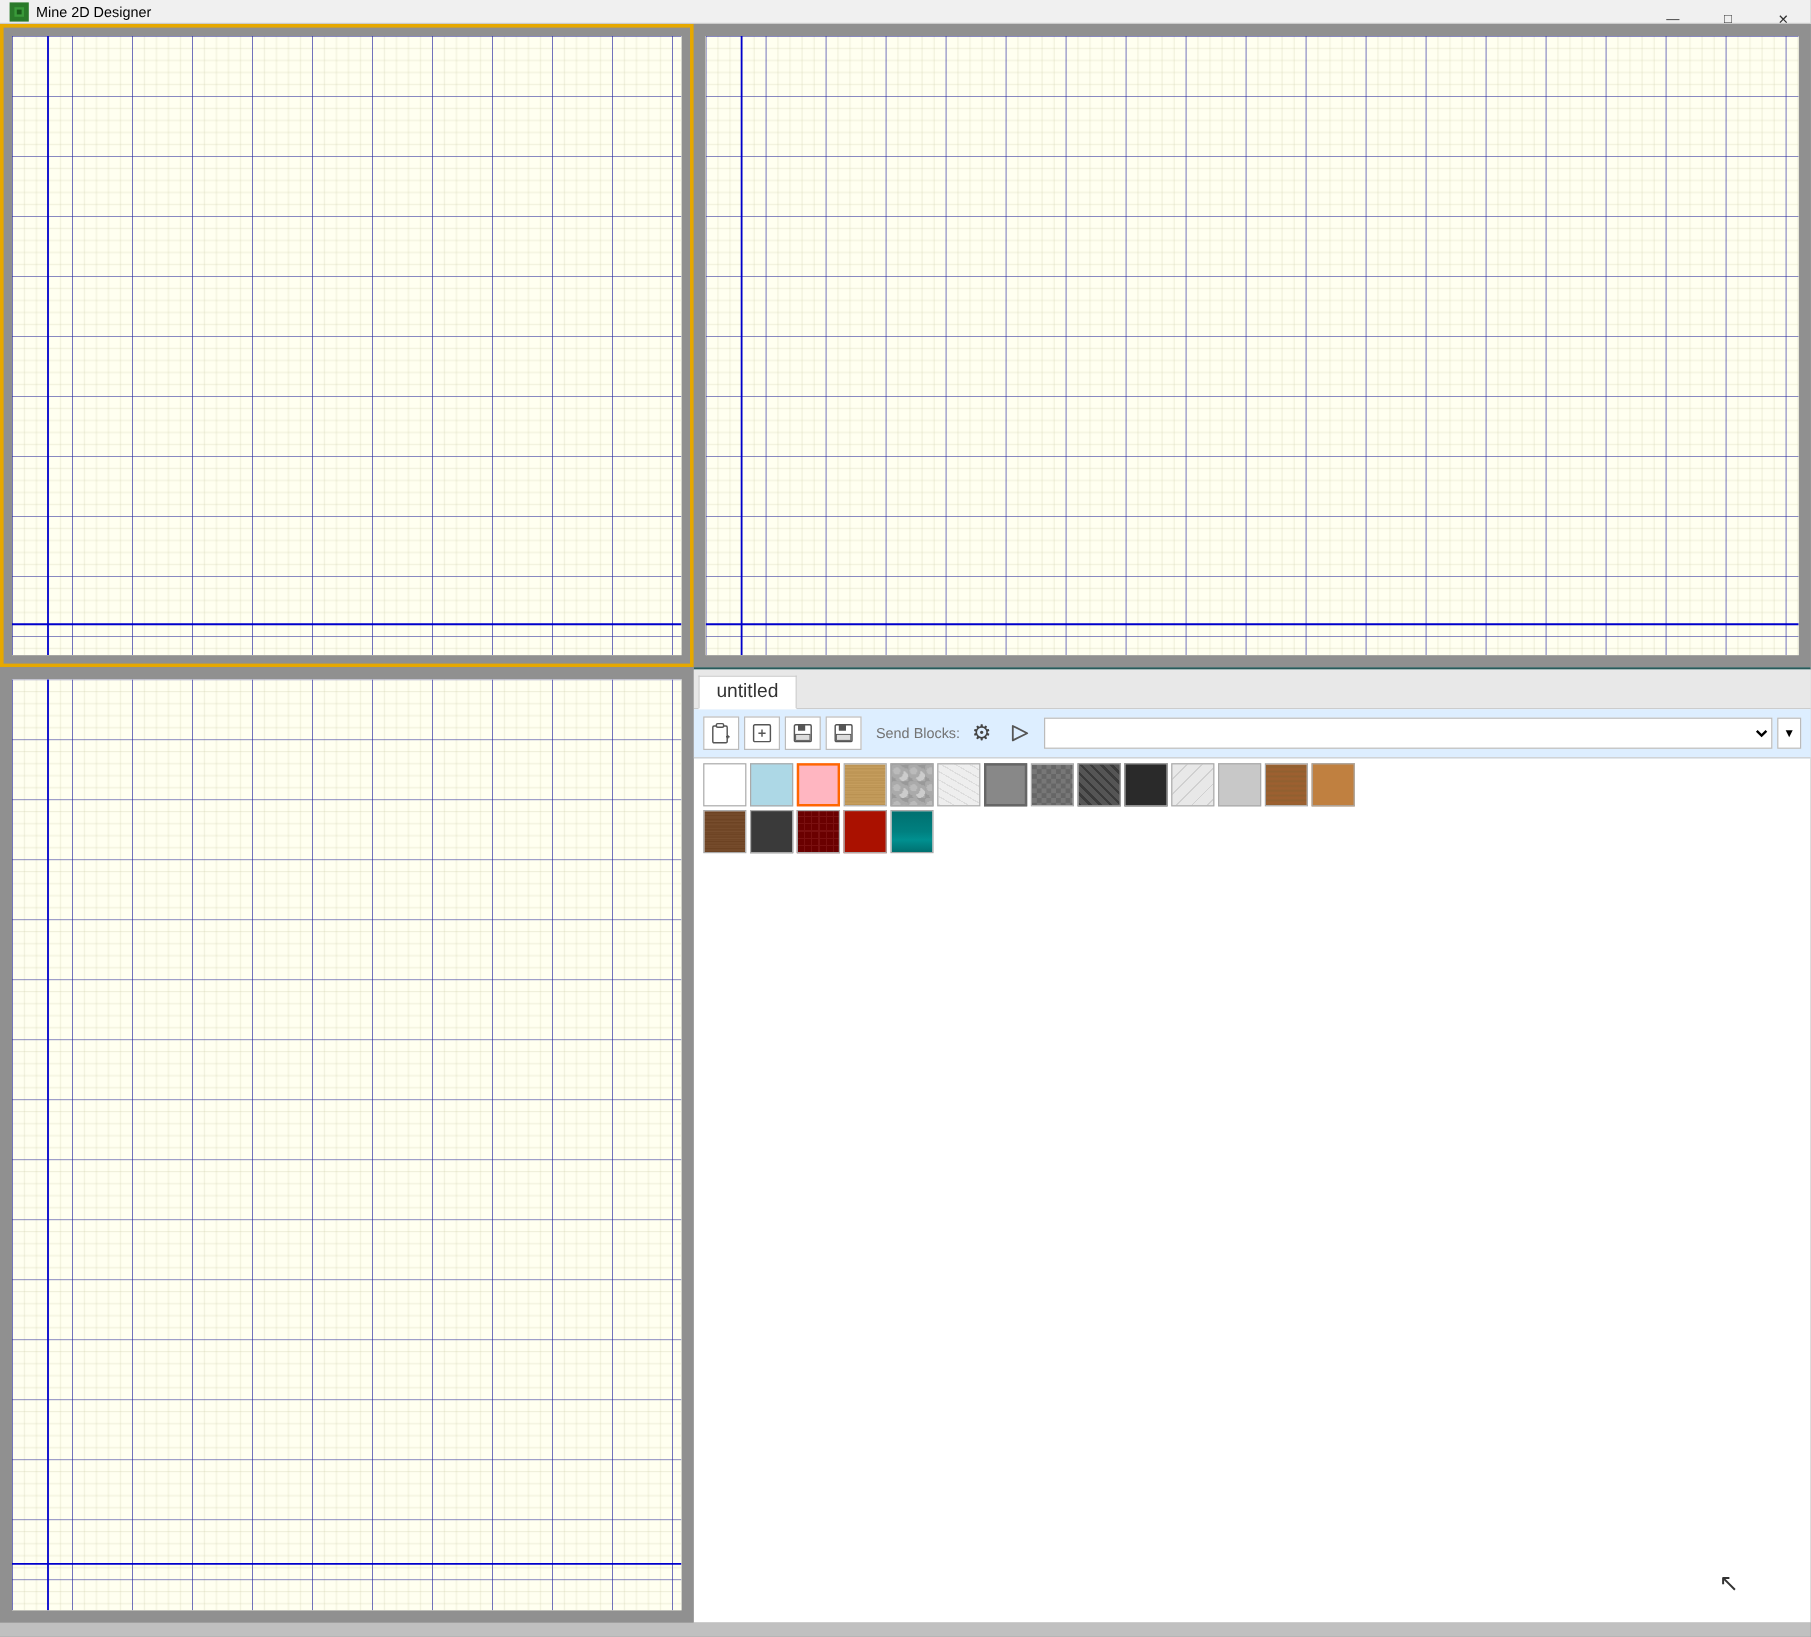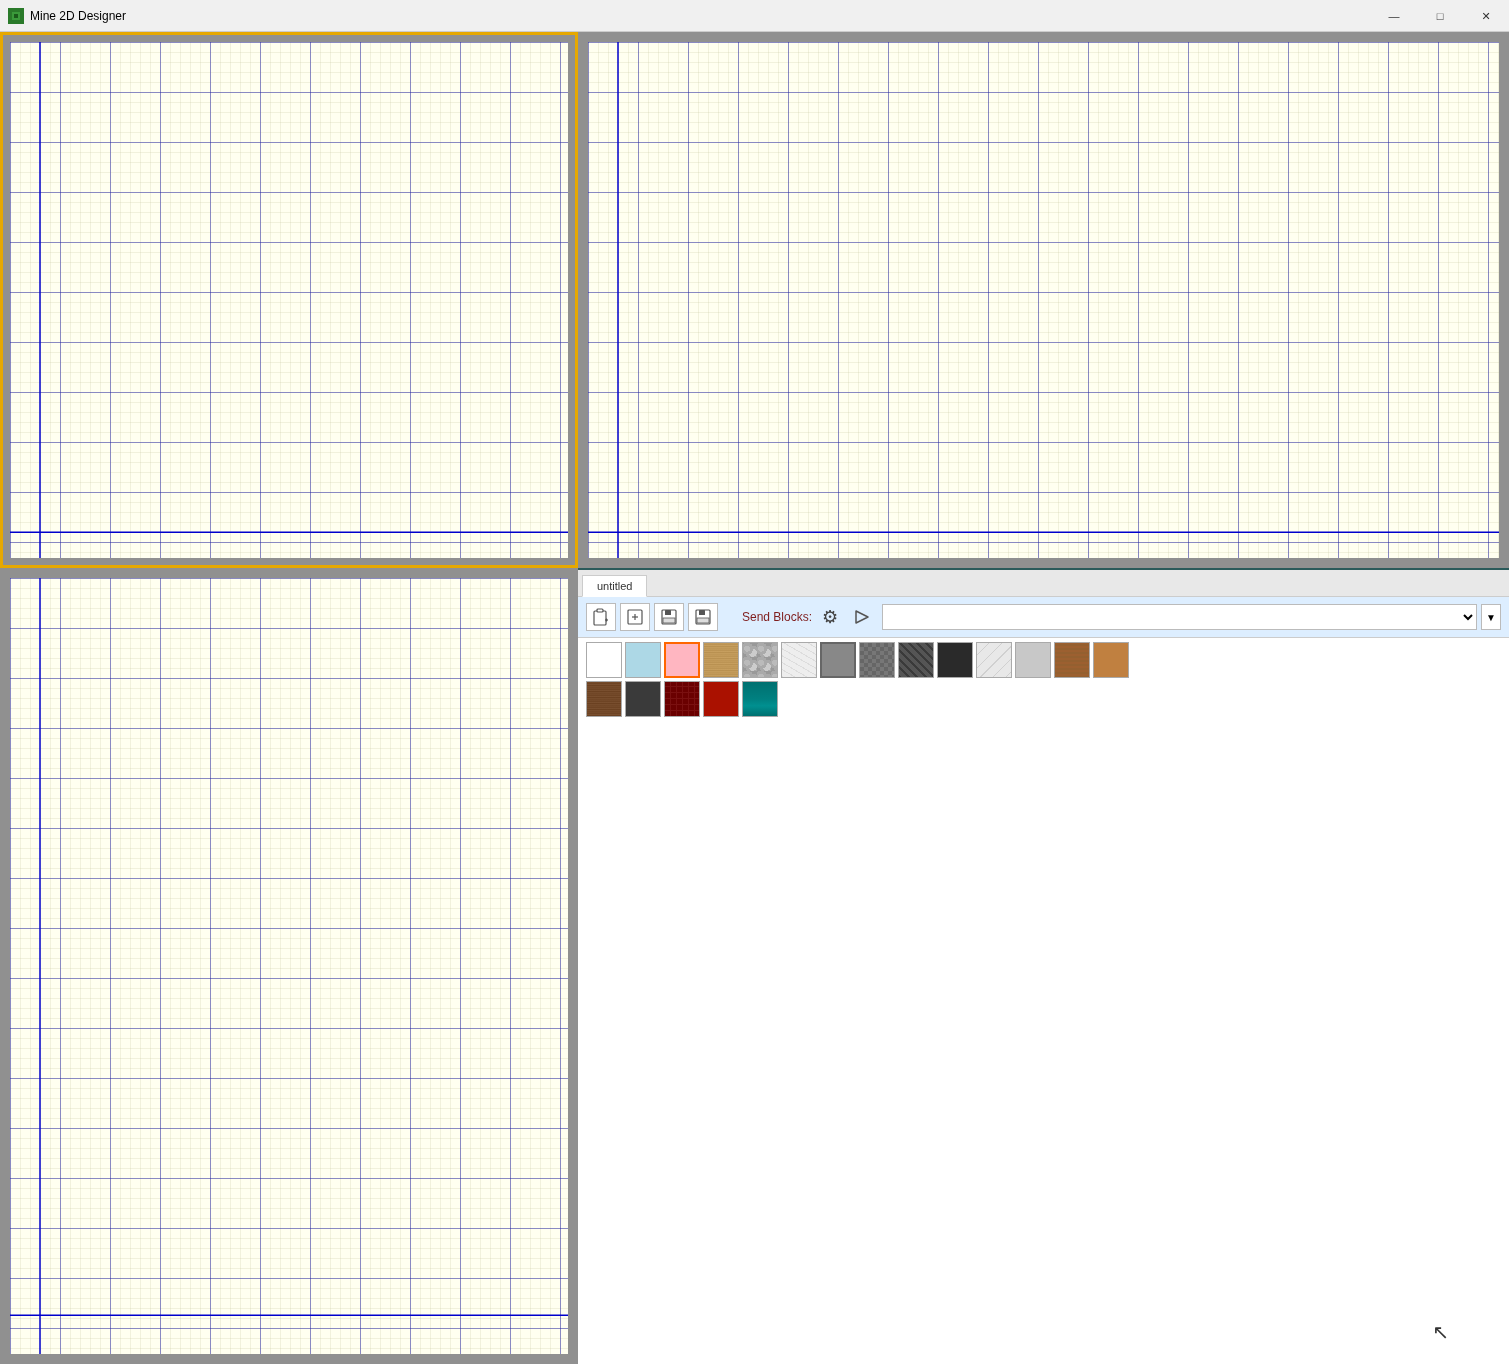--- a/index.html
+++ b/index.html
@@ -9,21 +9,21 @@
       background: #c0c0c0;
       width: 1509px;
       height: 1364px;
       overflow: hidden;
       user-select: none;
     }
 
     
     .titlebar {
       background: #f0f0f0;
-      height: 32px;
+      height: 20px;
       display: flex;
       align-items: center;
       padding: 0 8px;
       border-bottom: 1px solid #ccc;
       position: relative;
     }
     .titlebar-icon {
       width: 16px;
       height: 16px;
       margin-right: 6px;
@@ -117,21 +117,21 @@
       border-bottom: 1px solid #ccc;
       padding: 4px 4px 0 4px;
     }
     .tab {
       padding: 4px 14px;
       background: white;
       border: 1px solid #ccc;
       border-bottom: 1px solid white;
       margin-right: 2px;
       cursor: pointer;
-      font-size: 11px;
+      font-size: 16px;
       color: #333;
       position: relative;
       bottom: -1px;
     }
     .tab.active {
       background: white;
       border-bottom: 1px solid white;
       font-weight: normal;
     }
 
@@ -149,23 +149,23 @@
       height: 28px;
       border: 1px solid #bbb;
       background: white;
       cursor: pointer;
       display: flex;
       align-items: center;
       justify-content: center;
       font-size: 14px;
     }
     .send-blocks-label {
-      margin-left: 20px;
+      margin-left: 8px;
       font-size: 12px;
-      color: #7f1d1d;
+      color: #737373;
     }
     .toolbar-icon-btn {
       width: 28px;
       height: 28px;
       border: none;
       background: transparent;
       cursor: pointer;
       display: flex;
       align-items: center;
       justify-content: center;

